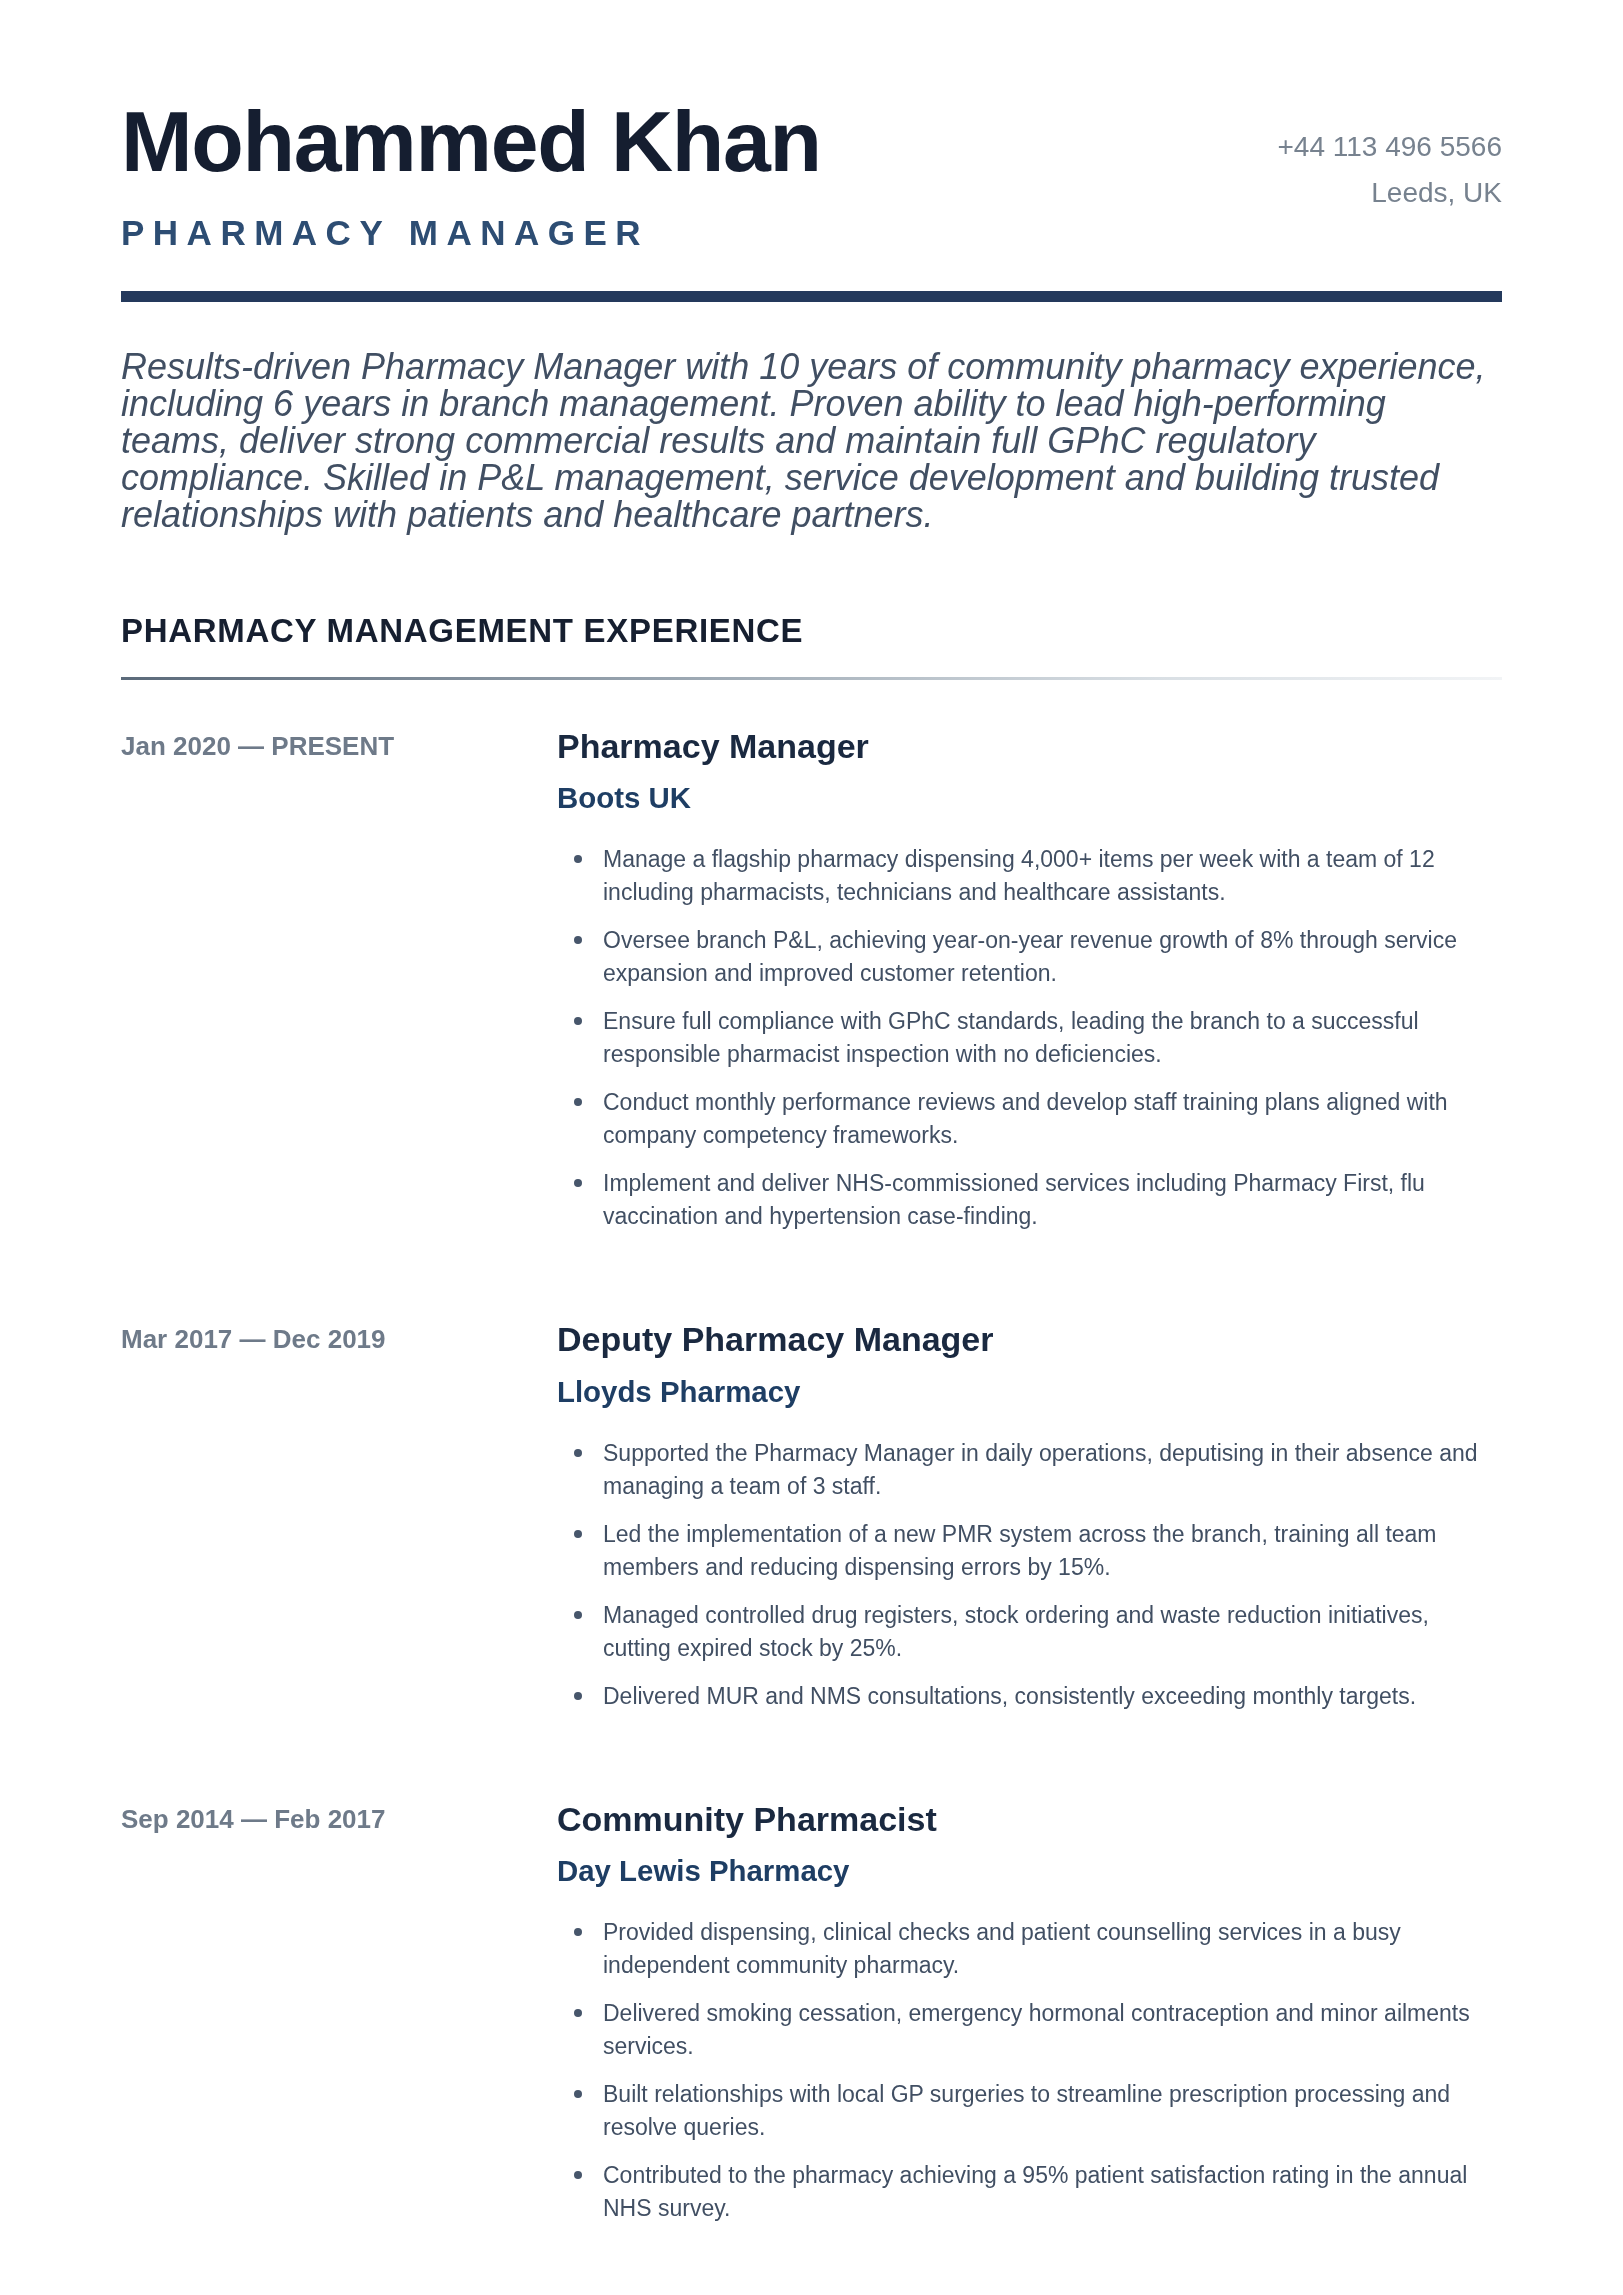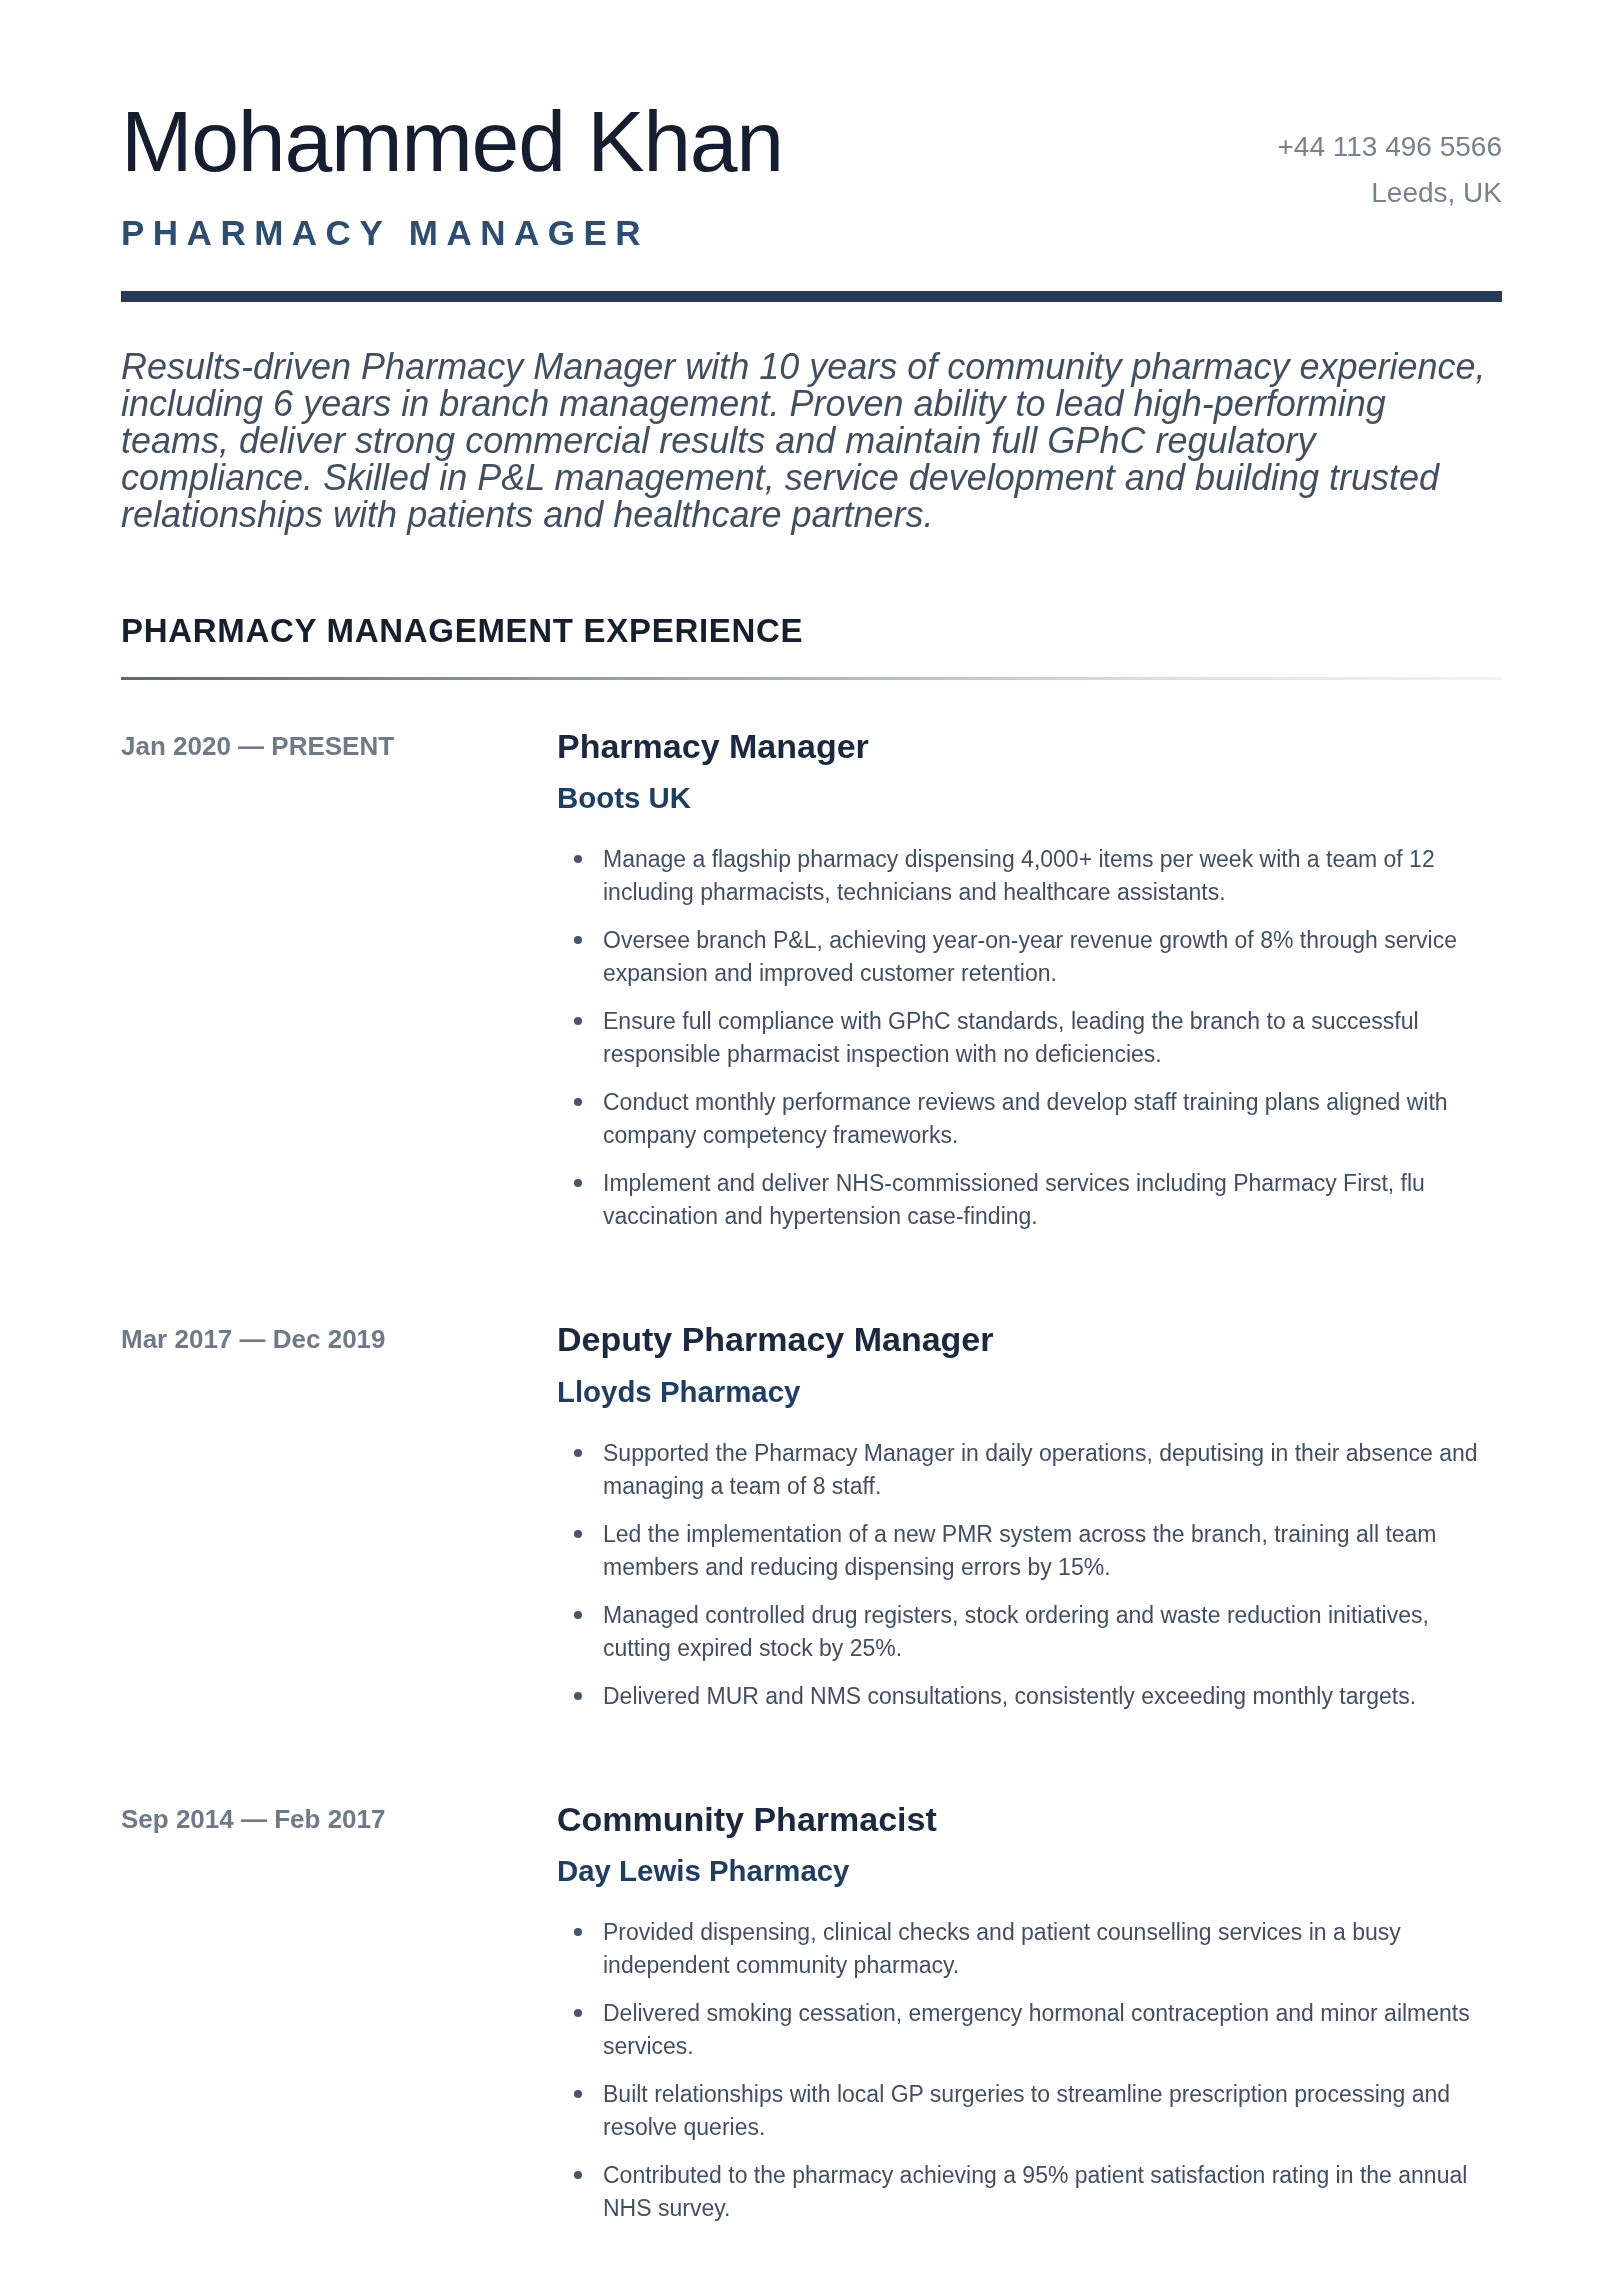--- a/index.html
+++ b/index.html
@@ -19,21 +19,21 @@
   }
   
   .header {
     display: flex;
     justify-content: space-between;
     align-items: flex-start;
   }
   .name {
     font-size: 86px;
     line-height: 1.0;
-    font-weight: 400;
+    font-weight: 700;
     letter-spacing: -1.3px;
     color: #151e30;
   }
   .subtitle {
     margin-top: 29px;
     font-size: 35px;
     font-weight: 700;
     letter-spacing: 8.5px;
     color: #2d4d73;
   }
@@ -166,21 +166,21 @@
         </ul>
       </div>
     </div>
 
     <div class="job">
       <div class="job-dates">Mar 2017 — Dec 2019</div>
       <div class="job-main">
         <div class="job-title">Deputy Pharmacy Manager</div>
         <div class="job-company">Lloyds Pharmacy</div>
         <ul class="bullets">
-          <li>Supported the Pharmacy Manager in daily operations, deputising in their absence and managing a team of 8 staff.</li>
+          <li>Supported the Pharmacy Manager in daily operations, deputising in their absence and managing a team of 3 staff.</li>
           <li>Led the implementation of a new PMR system across the branch, training all team members and reducing dispensing errors by 15%.</li>
           <li>Managed controlled drug registers, stock ordering and waste reduction initiatives, cutting expired stock by 25%.</li>
           <li>Delivered MUR and NMS consultations, consistently exceeding monthly targets.</li>
         </ul>
       </div>
     </div>
 
     <div class="job">
       <div class="job-dates">Sep 2014 — Feb 2017</div>
       <div class="job-main">

